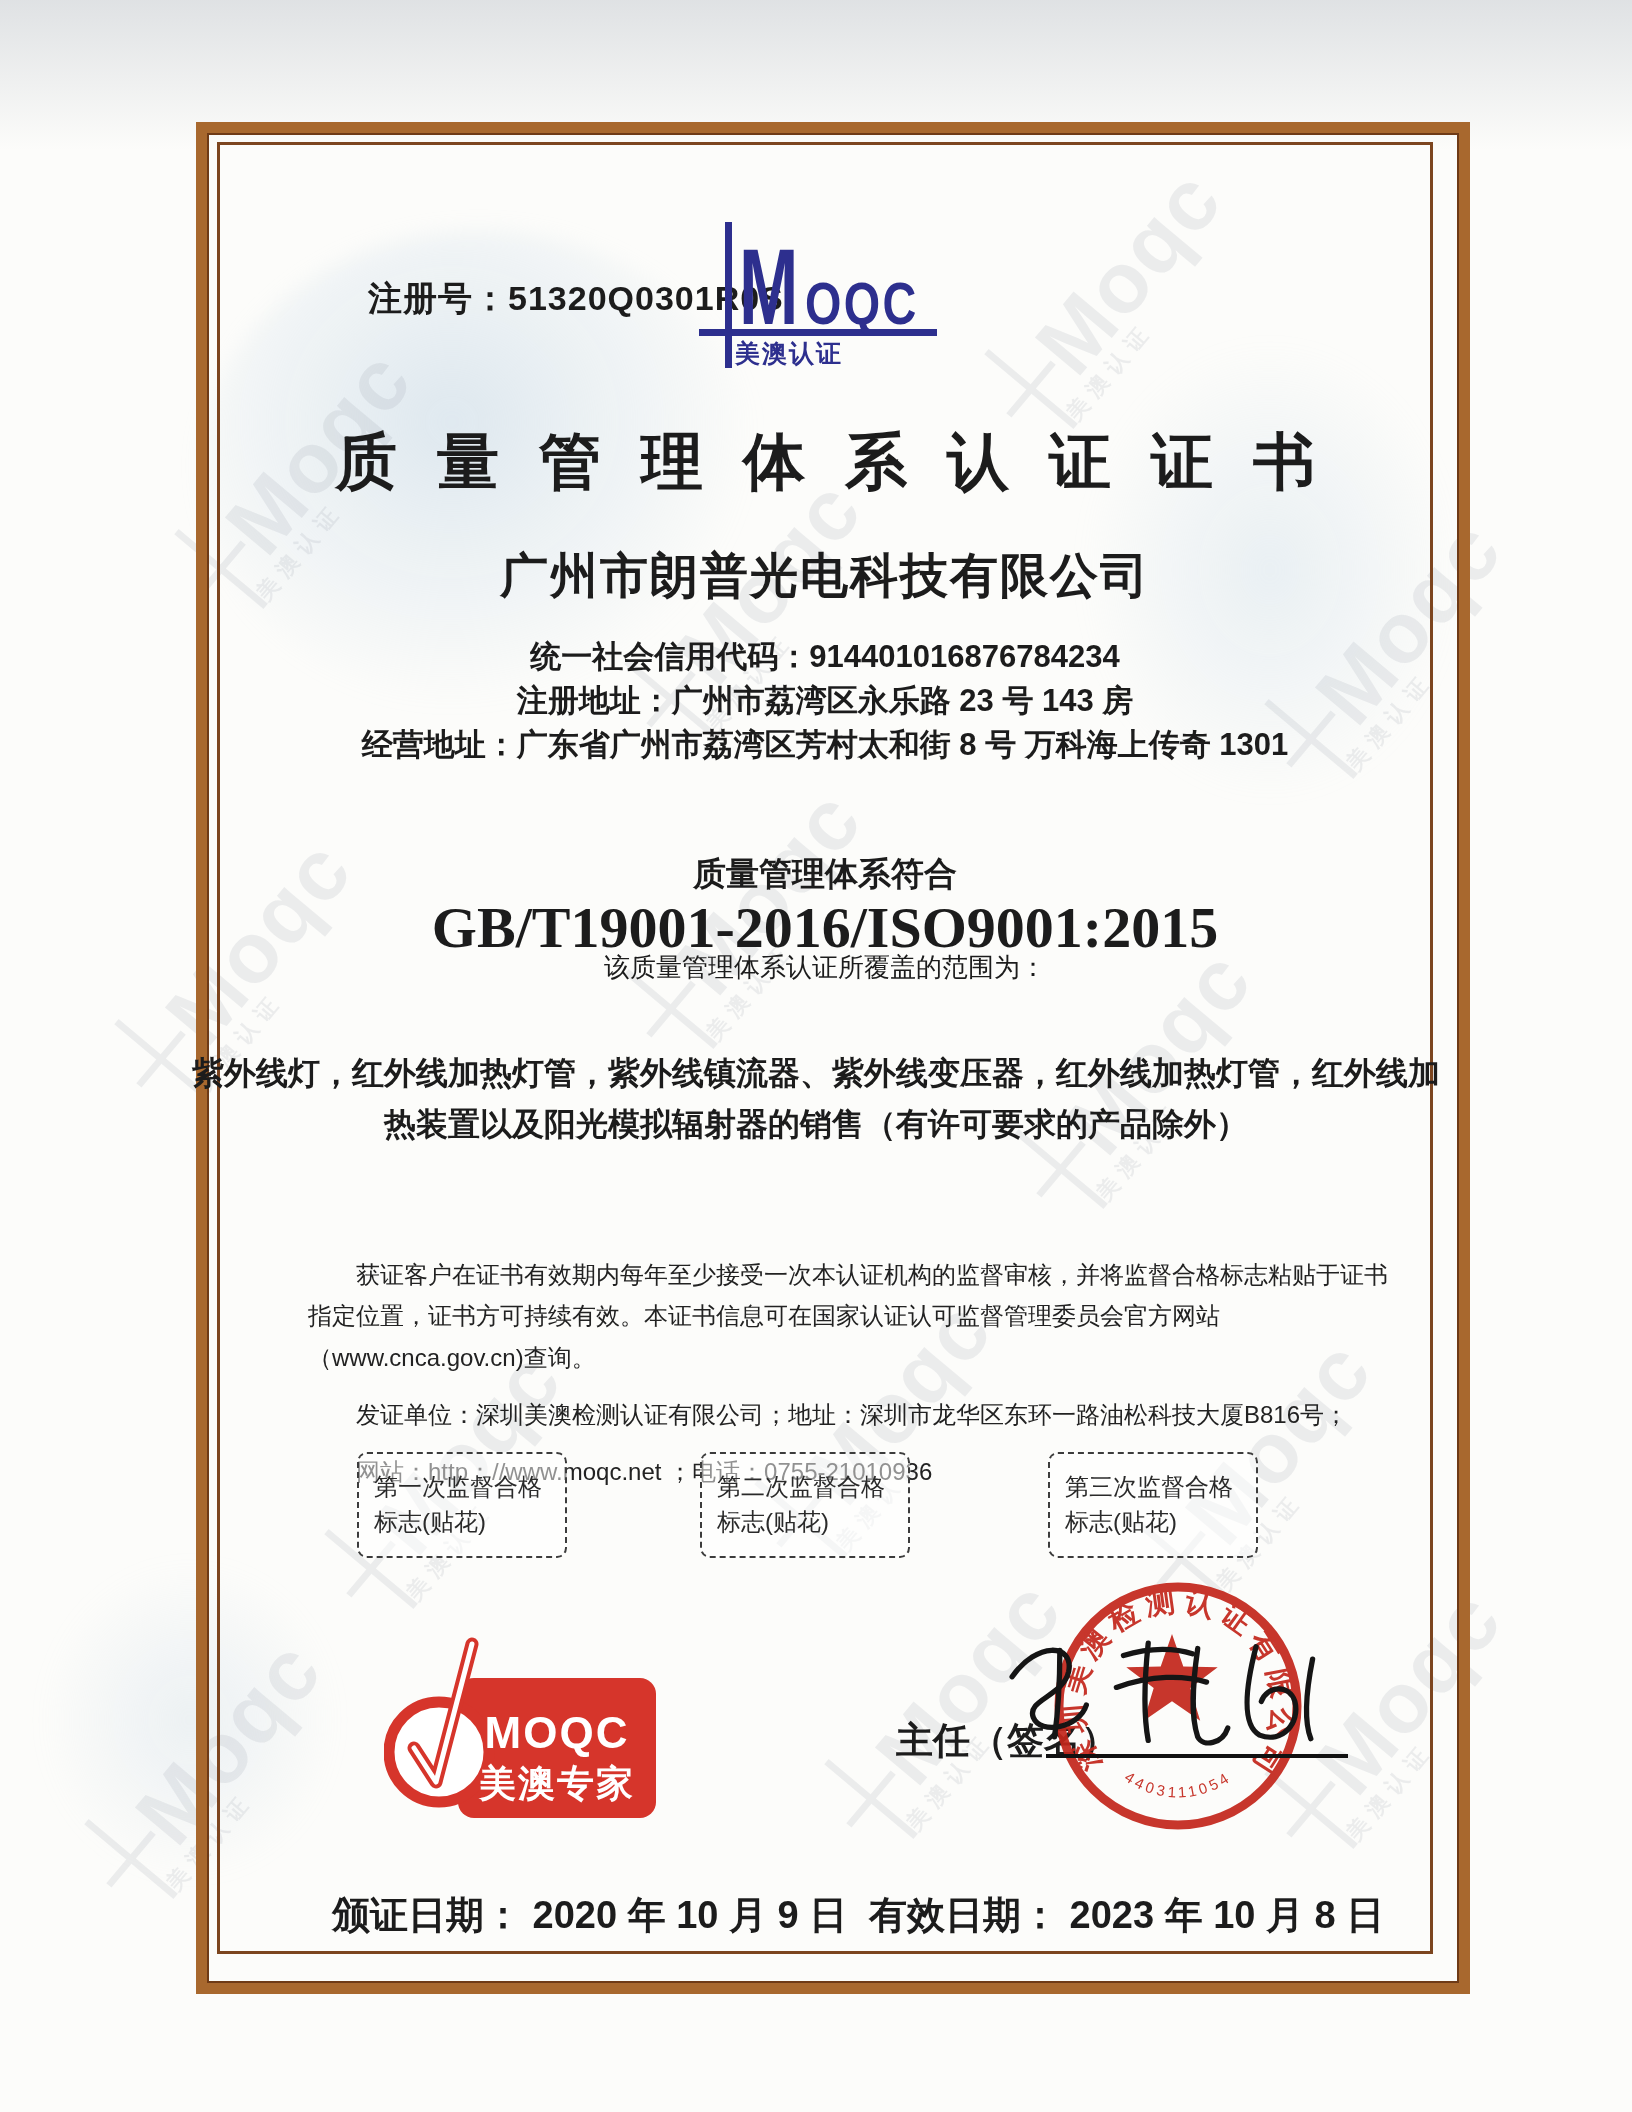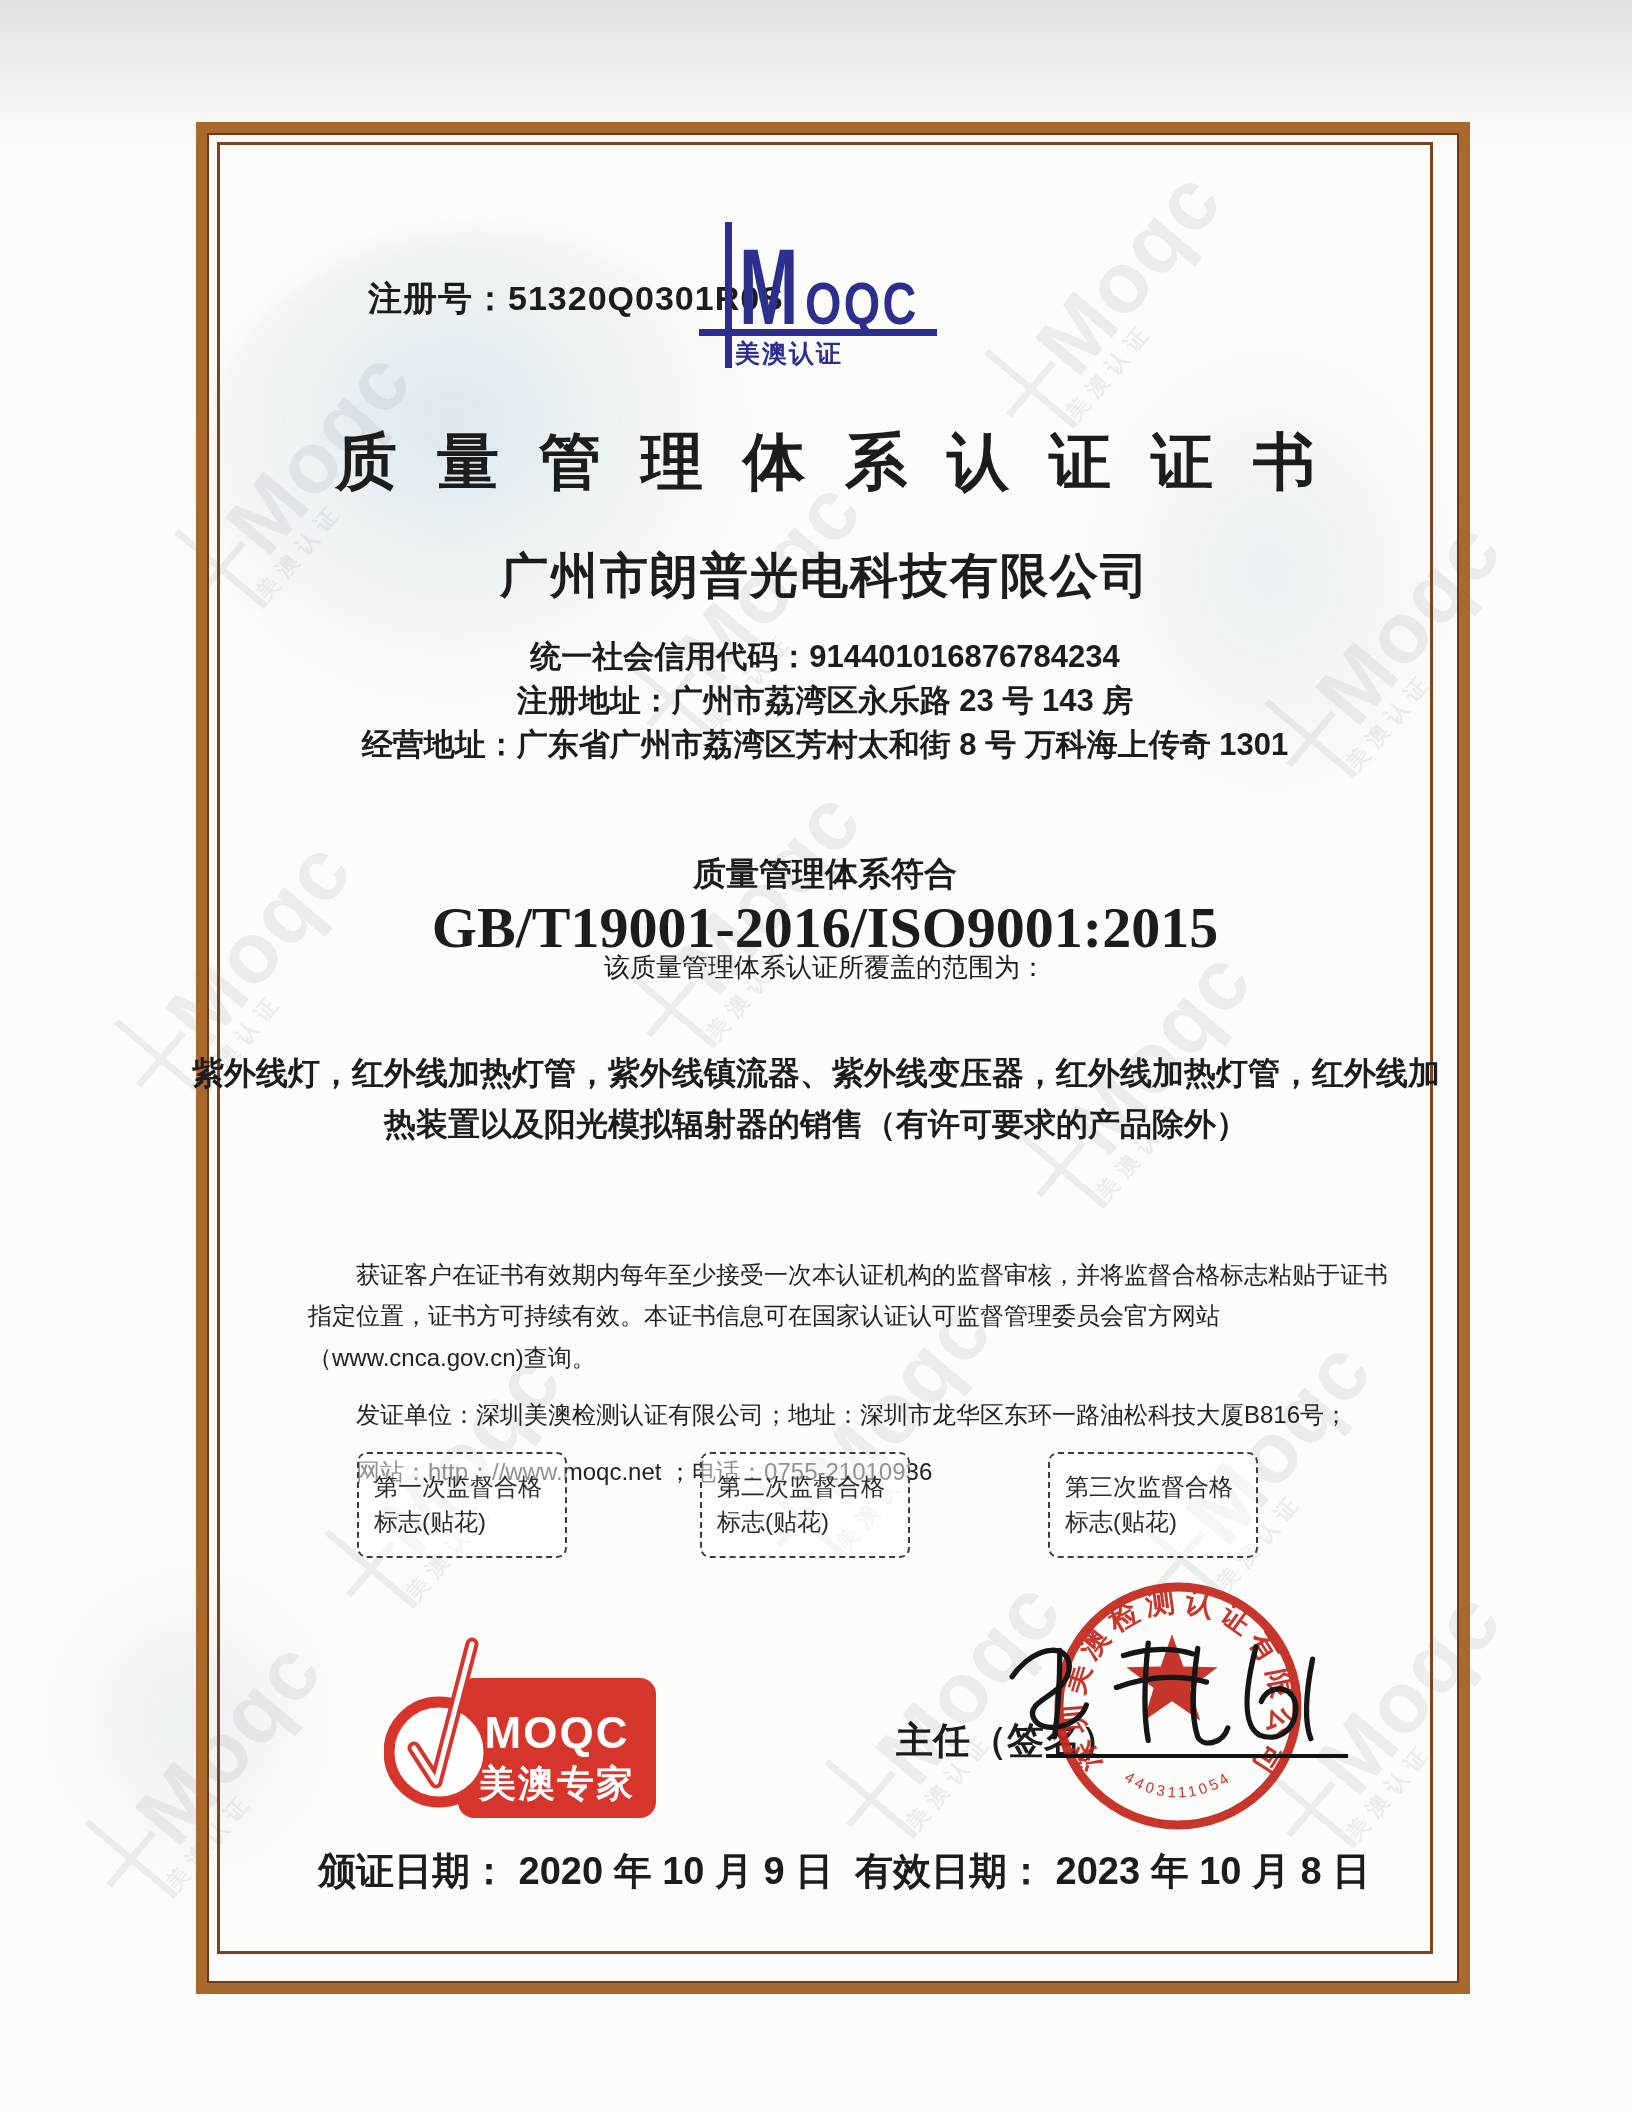--- a/index.html
+++ b/index.html
@@ -38,21 +38,21 @@
   .notice{left:292px;top:1238px;width:1130px;font-size:24px;line-height:1.72;font-weight:400;color:#222;}
   .notice p{margin:16px;}
   .notice .p1{text-indent:48px;}
   .notice .ind{padding-left:48px;}
   .sbox{position:absolute;top:1452px;width:176px;height:86px;border:2px dashed #3c3c3c;border-radius:10px;
         display:flex;align-items:center;padding:8px 15px;box-sizing:content-box;
         font-size:24px;line-height:1.45;color:#2a2a2a;background:rgba(255,255,255,.5);}
   .sbox.b1{left:357px;} .sbox.b2{left:700px;} .sbox.b3{left:1048px;}
   .director{left:896px;top:1716px;font-size:37px;font-weight:700;}
   .sig-line{left:1046px;top:1754px;width:302px;height:4px;background:#111;}
-  .dateline{top:1846px;font-size:38px;font-weight:700;}
+  .dateline{top:1890px;font-size:38px;font-weight:700;margin-left:14px;}
   .issue{left:318px;} .valid{left:855px;}
   svg text{font-family:"Liberation Sans","DejaVu Sans",sans-serif;}
 </style>
 </head>
 <body>
 
 <div class="page">
 
   <div class="scan-top"></div>
   <div class="blob b1"></div>

